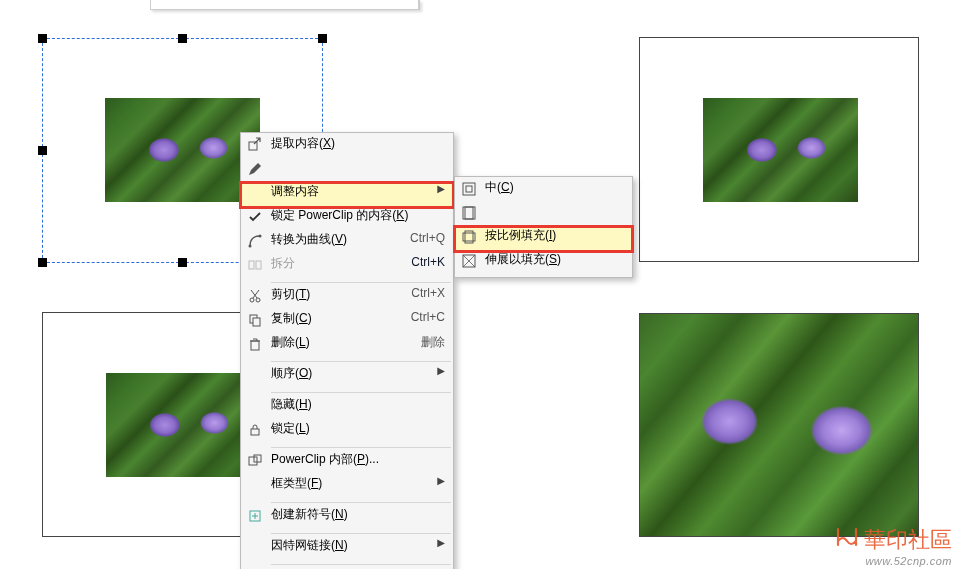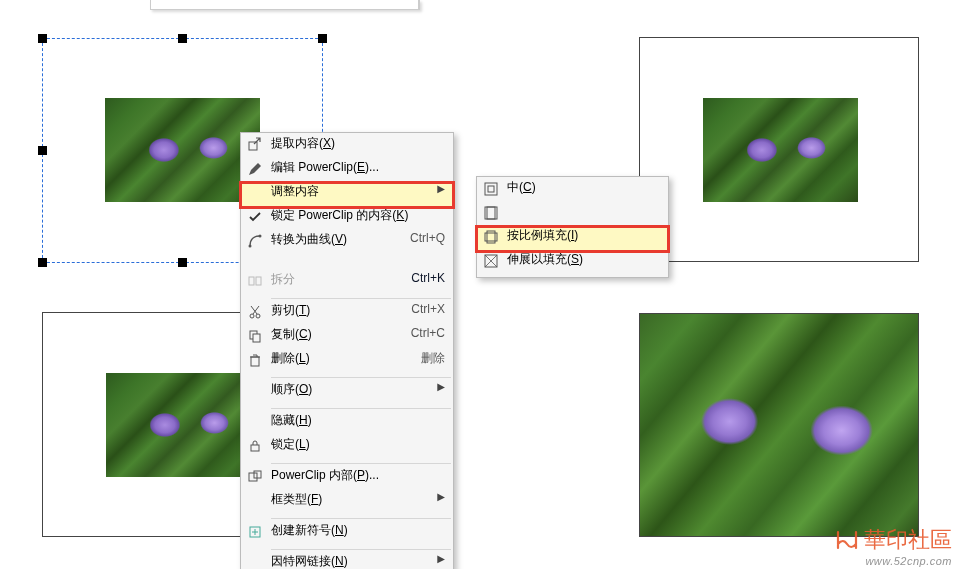--- a/index.html
+++ b/index.html
@@ -84,21 +84,20 @@
   }
   .menu-item {
     display: flex;
     height: 24px;
     padding: 0 8px 0 4px;
     white-space: nowrap;
     cursor: default;
   }
   .menu-item.disabled {
     color: #999;
-    margin-top: 16px;
   }
   .menu-item.highlighted {
     outline: 3px solid #e83a2e;
     outline-offset: -1px;
     background: #fef9c3;
   }
   .menu-icon {
     width: 20px;
     height: 20px;
     display: flex;
@@ -143,21 +142,21 @@
     bottom: 2px;
     text-align: right;
     font-family: "Microsoft YaHei", sans-serif;
     opacity: 0.9;
   }
   .watermark .brand {
     color: #e85a2e;
     font-size: 22px;
     font-weight: 500;
     display: flex;
-    align-items: center;
+    align-items: flex-start;
     justify-content: flex-end;
     gap: 4px;
   }
   .watermark .url {
     color: #888;
     font-size: 11px;
     letter-spacing: 0.5px;
     font-style: italic;
   }
 </style>
@@ -202,21 +201,20 @@
     </span>
     <span class="menu-label">提取内容(<span class="underline">X</span>)</span>
   </div>
 
   <div class="menu-item">
     <span class="menu-icon">
       <svg width="16" height="16" viewBox="0 0 16 16">
           <path d="M2 14 L4 9 L11 2 L14 5 L7 12 L2 14 Z" fill="#555"></path>
         </svg>
     </span>
-    <span class="menu-label">编辑 PowerClip(<span class="underline">E</span>)...</span>
   </div>
 
   <div class="menu-item highlighted">
     <span class="menu-icon"></span>
     <span class="menu-label">调整内容</span>
     <span class="menu-arrow">▶</span>
   </div>
 
   <div class="menu-item">
     <span class="menu-icon">
@@ -352,21 +350,21 @@
   <div class="menu-sep"></div>
 
   <div class="menu-item">
     
     
     
   </div>
 
 </div>
 
-<div class="submenu" style="left:476px; top:176px; width:193px;">
+<div class="submenu" style="left:454px; top:176px; width:179px;">
   <div class="menu-item">
     <span class="menu-icon">
       <svg width="16" height="16" viewBox="0 0 16 16">
           <rect x="2" y="2" width="12" height="12" fill="none" stroke="#555"></rect>
           <rect x="5" y="5" width="6" height="6" fill="none" stroke="#555"></rect>
         </svg>
     </span>
     <span class="menu-label">中(<span class="underline">C</span>)</span>
   </div>
   <div class="menu-item">

